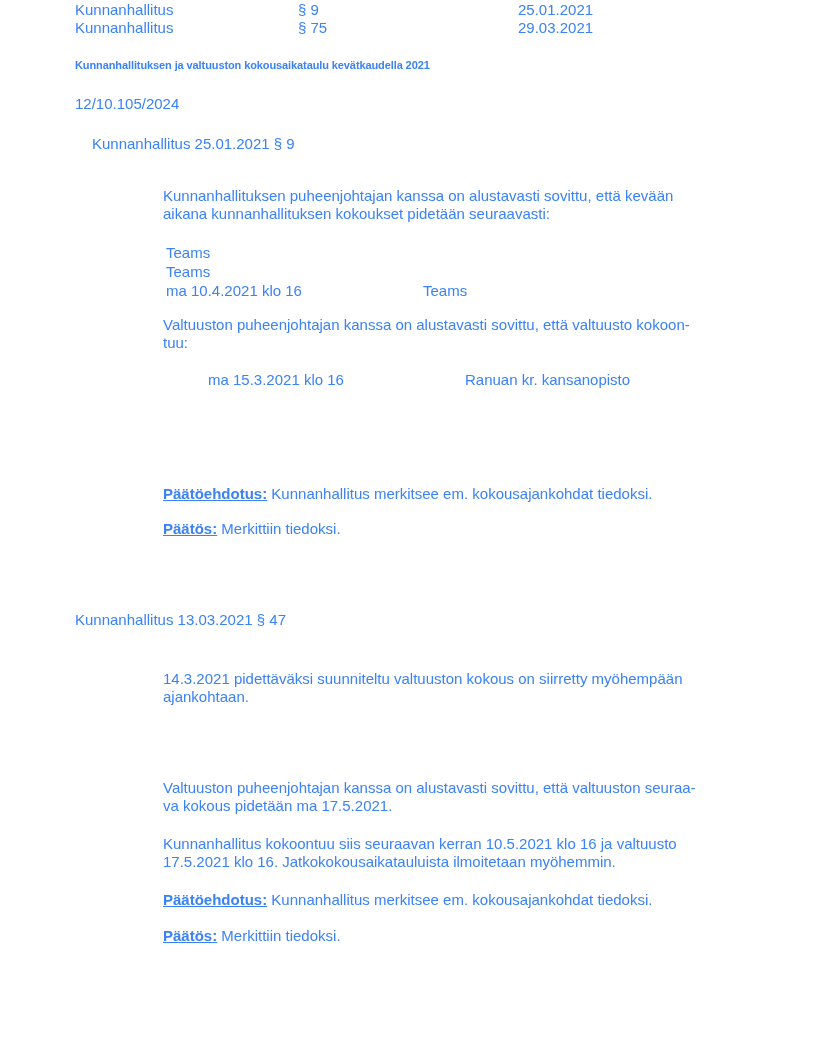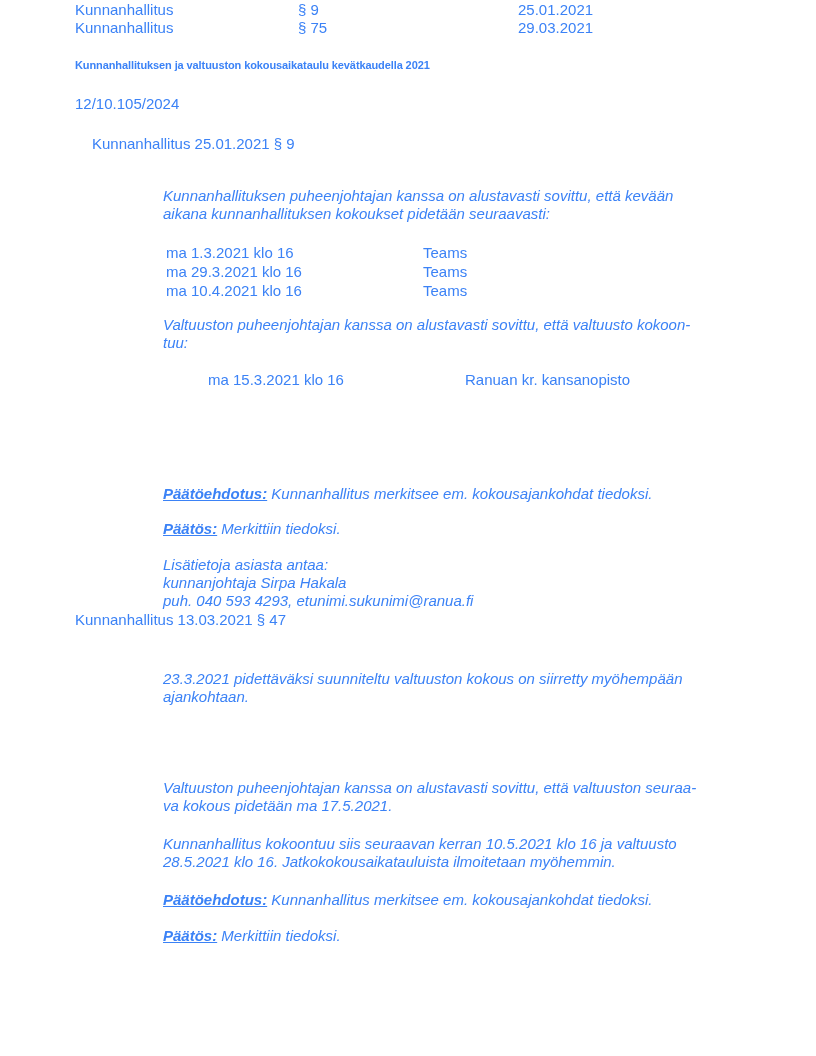--- a/index.html
+++ b/index.html
@@ -44,21 +44,20 @@
   .meeting-single {
     display: grid;
     grid-template-columns: 257px 1fr;
   }
   .lead {
     font-weight: bold;
     text-decoration: underline;
   }
   .para {
     width: 600px;
-    font-style: italic;
   }
 </style>
 </head>
 <body>
 
 <div class="page">
 
   <div class="abs header-table" style="left:75px; top:1px; width:660px;">
     <div class="header-row">
       <span>Kunnanhallitus</span>
@@ -76,25 +75,23 @@
 
   <p class="abs" style="left:75px; top:95px;">12/10.105/2024</p>
 
   <p class="abs" style="left:92px; top:135px;">Kunnanhallitus 25.01.2021 § 9</p>
 
   <p class="abs pre para" style="left:163px; top:187px;">Kunnanhallituksen puheenjohtajan kanssa on alustavasti sovittu, että kevään
 aikana kunnanhallituksen kokoukset pidetään seuraavasti:</p>
 
   <div class="abs meetings" style="left:166px; top:243px; width:560px;">
     <div class="meeting-row">
-      <span>ma 1.3.2021 klo 16</span>
       <span>Teams</span>
     </div>
     <div class="meeting-row">
-      <span>ma 29.3.2021 klo 16</span>
       <span>Teams</span>
     </div>
     <div class="meeting-row">
       <span>ma 10.4.2021 klo 16</span>
       <span>Teams</span>
     </div>
   </div>
 
   <p class="abs pre para" style="left:163px; top:316px;">Valtuuston puheenjohtajan kanssa on alustavasti sovittu, että valtuusto kokoon-
 tuu:</p>
@@ -102,33 +99,30 @@
   <div class="abs meeting-single" style="left:166px; top:371px; width:560px;margin-left:42px;">
     <span>ma 15.3.2021 klo 16</span>
     <span>Ranuan kr. kansanopisto</span>
   </div>
 
 
   <p class="abs para" style="left:163px; top:485px;"><span class="lead">Päätöehdotus:</span><span> Kunnanhallitus merkitsee em. kokousajankohdat tiedoksi.</span></p>
 
   <p class="abs para" style="left:163px; top:520px;"><span class="lead">Päätös:</span><span> Merkittiin tiedoksi.</span></p>
 
-  <p class="abs pre para" style="left:163px; top:556px;">Lisätietoja asiasta antaa:
-kunnanjohtaja Sirpa Hakala
-puh. 040 593 4293, etunimi.sukunimi@ranua.fi</p>
 
   <p class="abs" style="left:75px; top:611px;">Kunnanhallitus 13.03.2021 § 47</p>
 
-  <p class="abs pre para" style="left:163px; top:670px;">23.3.2021 pidettäväksi suunniteltu valtuuston kokous on siirretty myöhempään
+  <p class="abs pre para" style="left:163px; top:670px;">14.3.2021 pidettäväksi suunniteltu valtuuston kokous on siirretty myöhempään
 ajankohtaan.</p>
 
 
   <p class="abs pre para" style="left:163px; top:779px;">Valtuuston puheenjohtajan kanssa on alustavasti sovittu, että valtuuston seuraa-
 va kokous pidetään ma 17.5.2021.</p>
 
   <p class="abs pre para" style="left:163px; top:835px;">Kunnanhallitus kokoontuu siis seuraavan kerran 10.5.2021 klo 16 ja valtuusto
-28.5.2021 klo 16. Jatkokokousaikatauluista ilmoitetaan myöhemmin.</p>
+17.5.2021 klo 16. Jatkokokousaikatauluista ilmoitetaan myöhemmin.</p>
 
   <p class="abs para" style="left:163px; top:891px;"><span class="lead">Päätöehdotus:</span><span> Kunnanhallitus merkitsee em. kokousajankohdat tiedoksi.</span></p>
 
   <p class="abs para" style="left:163px; top:927px;"><span class="lead">Päätös:</span><span> Merkittiin tiedoksi.</span></p>
 
 </div>
 
 </body></html>

